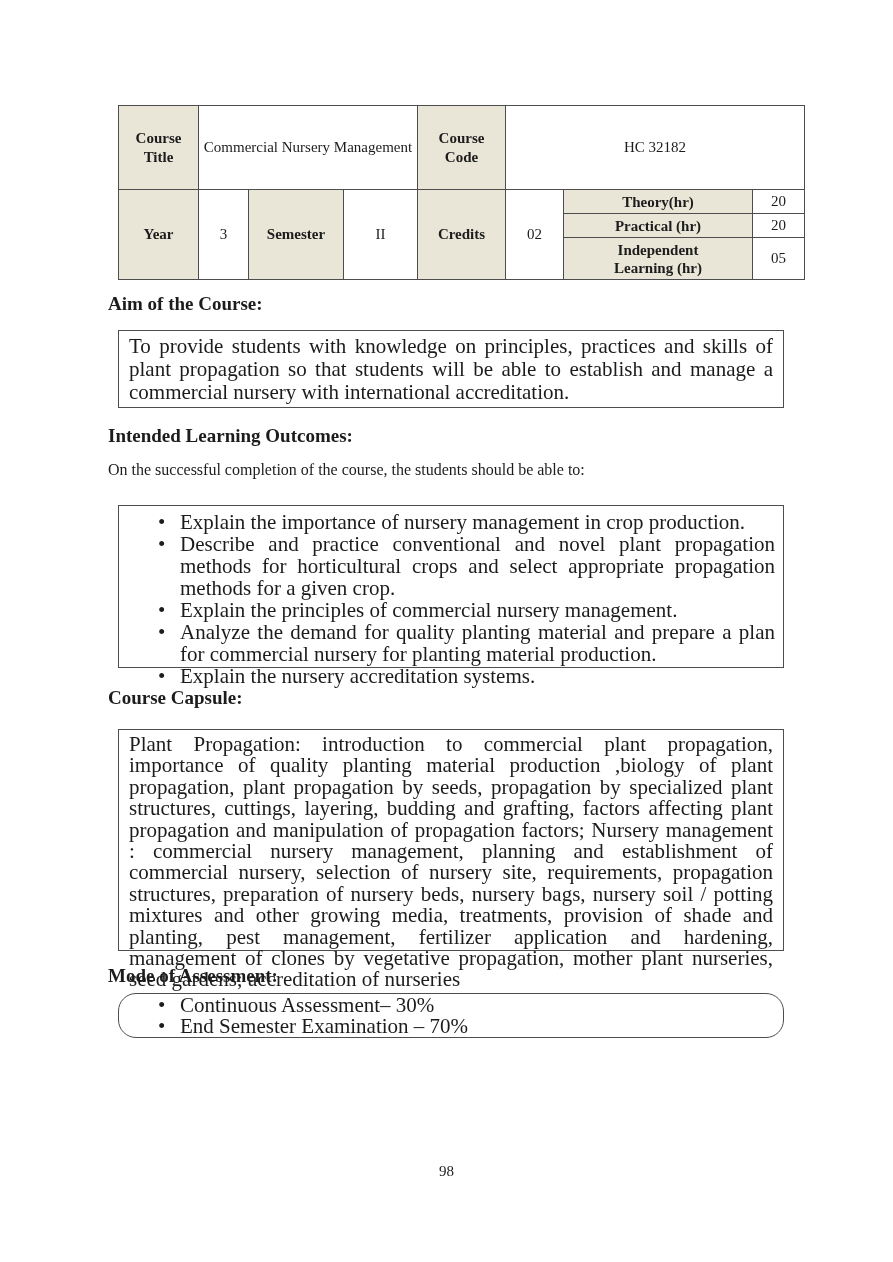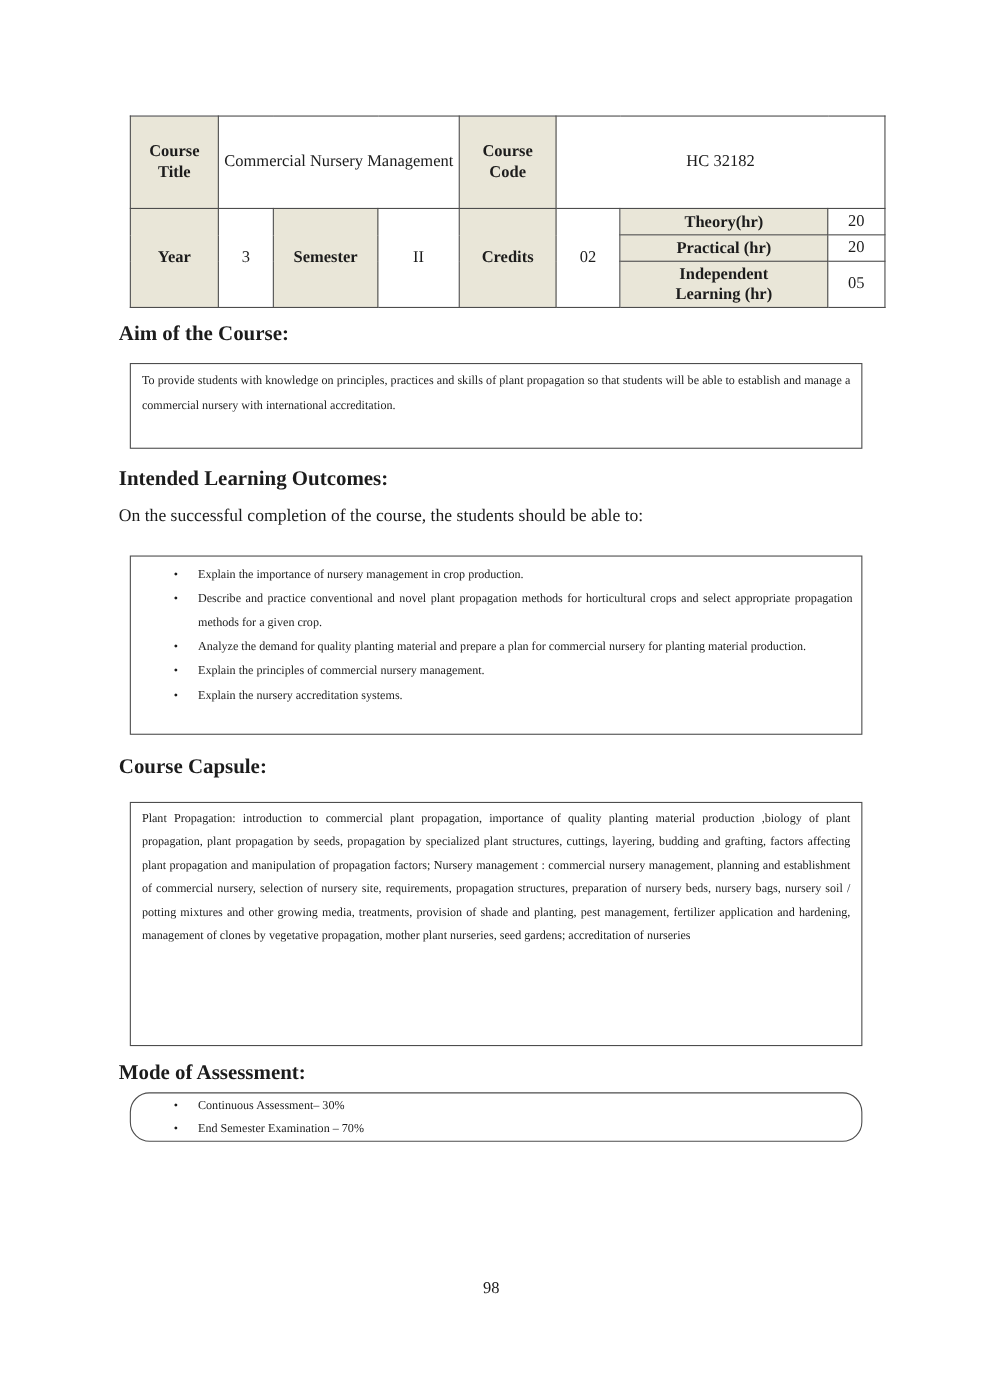--- a/index.html
+++ b/index.html
@@ -56,21 +56,21 @@
   .intro-line {
     position: absolute; left: 108px; top: 460px;
     font-size: 16px; line-height: 19px;
     white-space: nowrap;
   }
 
   .box {
     position: absolute; left: 118px;
     width: 666px;
     border: 1px solid #4d4d4d;
-    font-size: 11px;
+    font-size: 21px;
     background: #ffffff;
   }
   .box p { text-align: justify; }
 
   #aim-box     { top: 330px; height: 78px;  padding: 4px 10px; line-height: 23px; }
   #ilo-box     { top: 505px; height: 163px; padding: 5px 8px 5px 0; line-height: 22px; }
   #capsule-box { top: 729px; height: 222px; padding: 4px 10px; line-height: 21.4px; }
   #assessment-box { top: 993px; height: 45px; padding: 1px 8px 1px 0; line-height: 21px; border-radius: 18px; }
 
   ul.bullet-list { list-style: none; }
@@ -143,22 +143,22 @@
   </div>
 
   <div class="section-heading" id="ilo-heading">Intended Learning Outcomes:</div>
 
   <div class="intro-line">On the successful completion of the course, the students should be able to:</div>
 
   <div class="box" id="ilo-box">
     <ul class="bullet-list">
       <li>Explain the importance of nursery management in crop production.</li>
       <li>Describe and practice conventional and novel plant propagation methods for horticultural crops and select appropriate propagation methods for a given crop.</li>
+      <li>Explain the principles of commercial nursery management.</li>
       <li>Analyze the demand for quality planting material and prepare a plan for commercial nursery for planting material production.</li>
-      <li>Explain the principles of commercial nursery management.</li>
       <li>Explain the nursery accreditation systems.</li>
     </ul>
   </div>
 
   <div class="section-heading" id="capsule-heading">Course Capsule:</div>
 
   <div class="box" id="capsule-box">
     <p>Plant Propagation: introduction to commercial plant propagation, importance of quality planting material production ,biology of plant propagation, plant propagation by seeds, propagation by specialized plant structures, cuttings, layering, budding and grafting, factors affecting plant propagation and manipulation of propagation factors;  Nursery management : commercial nursery management, planning and establishment of commercial nursery, selection of nursery site, requirements, propagation structures, preparation of nursery beds, nursery bags, nursery soil / potting mixtures and other growing media, treatments, provision of shade and planting, pest management, fertilizer application and hardening, management of clones by vegetative propagation, mother plant nurseries, seed gardens; accreditation of nurseries</p>
   </div>
 

